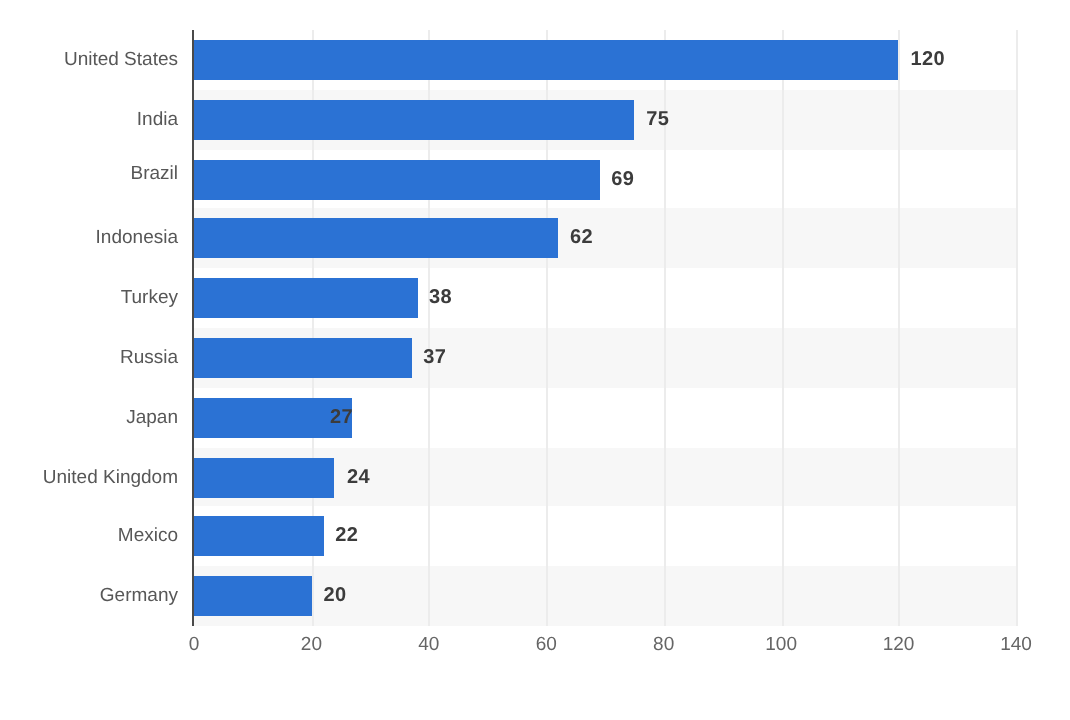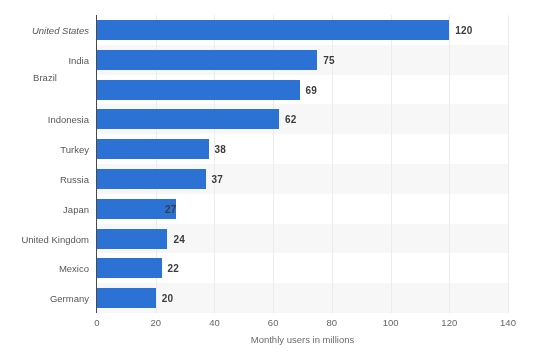--- a/index.html
+++ b/index.html
@@ -178,38 +178,37 @@
         <div class="bar-row" style="top: 273.1px; width: 411px;">
           <div class="bar" style="width: 58.7143px; background: rgb(43, 114, 212);"></div>
           <div class="bar-value" style="left: 64.7143px; color: rgb(60, 60, 60);">20</div>
         </div>
       </div>
   </div>
 
   <div id="axis-line"></div>
 
   <div id="category-axis">
-      <div class="cat-label" style="top: 29.9px; color: rgb(87, 87, 87); font-style: italic;">United States</div>
+      <div class="cat-label" style="top: 29.9px; color: rgb(87, 87, 87);">United States</div>
       <div class="cat-label" style="top: 59.7px; color: rgb(87, 87, 87);">India</div>
-      <div class="cat-label" style="top: 77px; color: rgb(87, 87, 87); text-align: center;">Brazil</div>
+      <div class="cat-label" style="top: 87px; color: rgb(87, 87, 87);">Brazil</div>
       <div class="cat-label" style="top: 149.1px; color: rgb(87, 87, 87);">Turkey</div>
       <div class="cat-label" style="top: 119.3px; color: rgb(87, 87, 87);">Indonesia</div>
       <div class="cat-label" style="top: 208.7px; color: rgb(87, 87, 87);">Japan</div>
       <div class="cat-label" style="top: 178.9px; color: rgb(87, 87, 87);">Russia</div>
       <div class="cat-label" style="top: 268.3px; color: rgb(87, 87, 87);">Mexico</div>
       <div class="cat-label" style="top: 238.5px; color: rgb(87, 87, 87);">United Kingdom</div>
       <div class="cat-label" style="top: 298.1px; color: rgb(87, 87, 87);">Germany</div>
     </div>
 
   <div id="xticks">
       <div class="tick-label" style="left: 97px;">0</div>
       <div class="tick-label" style="left: 155.714px;">20</div>
       <div class="tick-label" style="left: 214.429px;">40</div>
       <div class="tick-label" style="left: 273.143px;">60</div>
       <div class="tick-label" style="left: 331.857px;">80</div>
       <div class="tick-label" style="left: 390.571px;">100</div>
       <div class="tick-label" style="left: 449.286px;">120</div>
       <div class="tick-label" style="left: 508px;">140</div>
     </div>
 
-  <div id="x-axis-title">Monthly users in millions</div>
 
 </div>
 
 </body></html>

